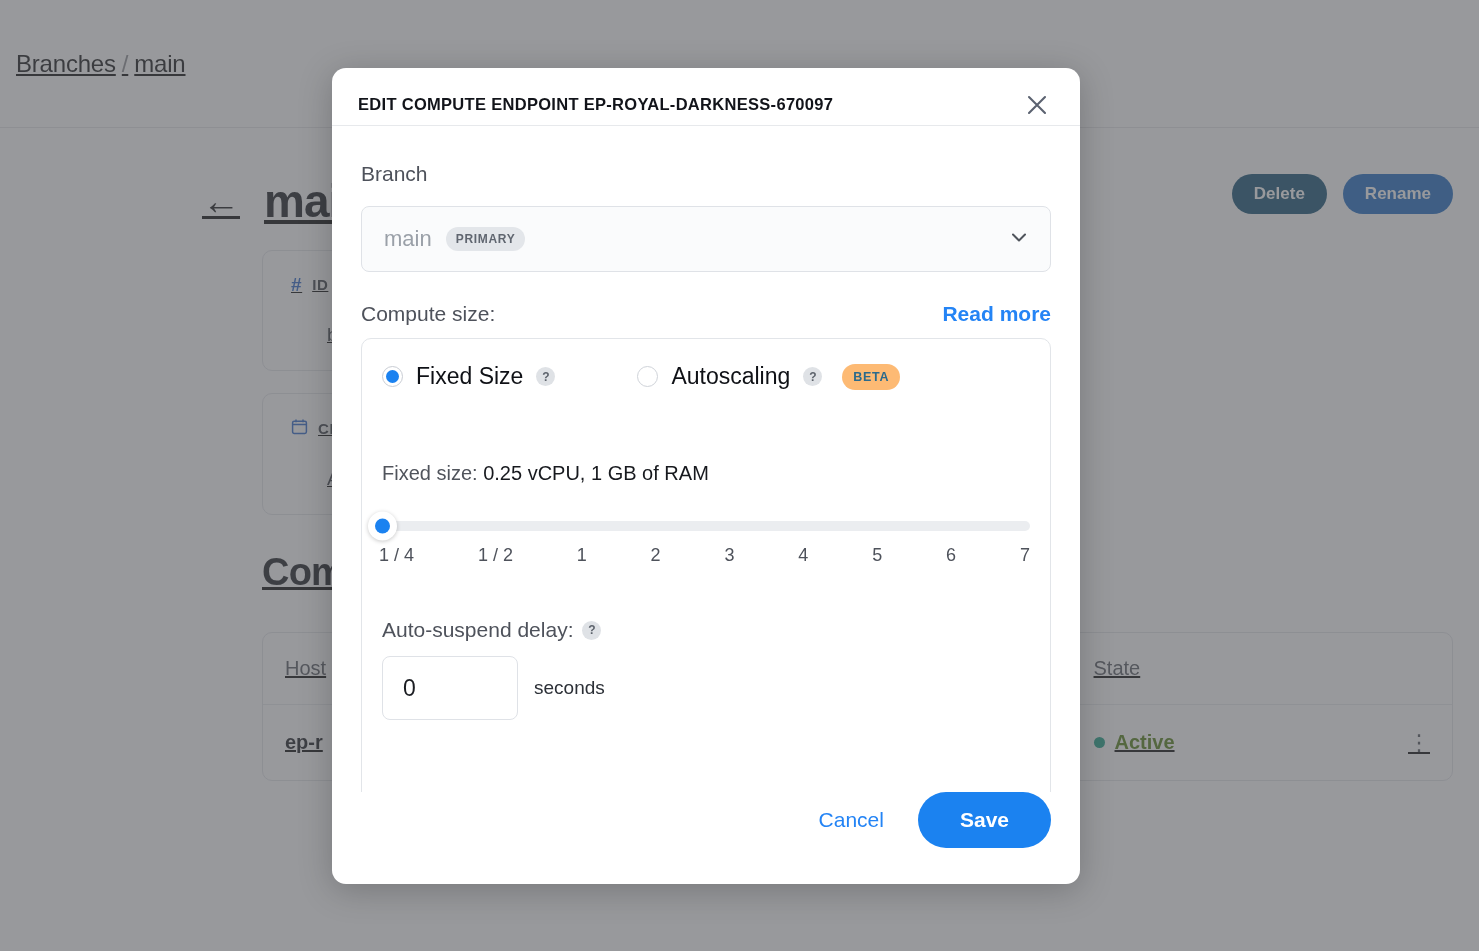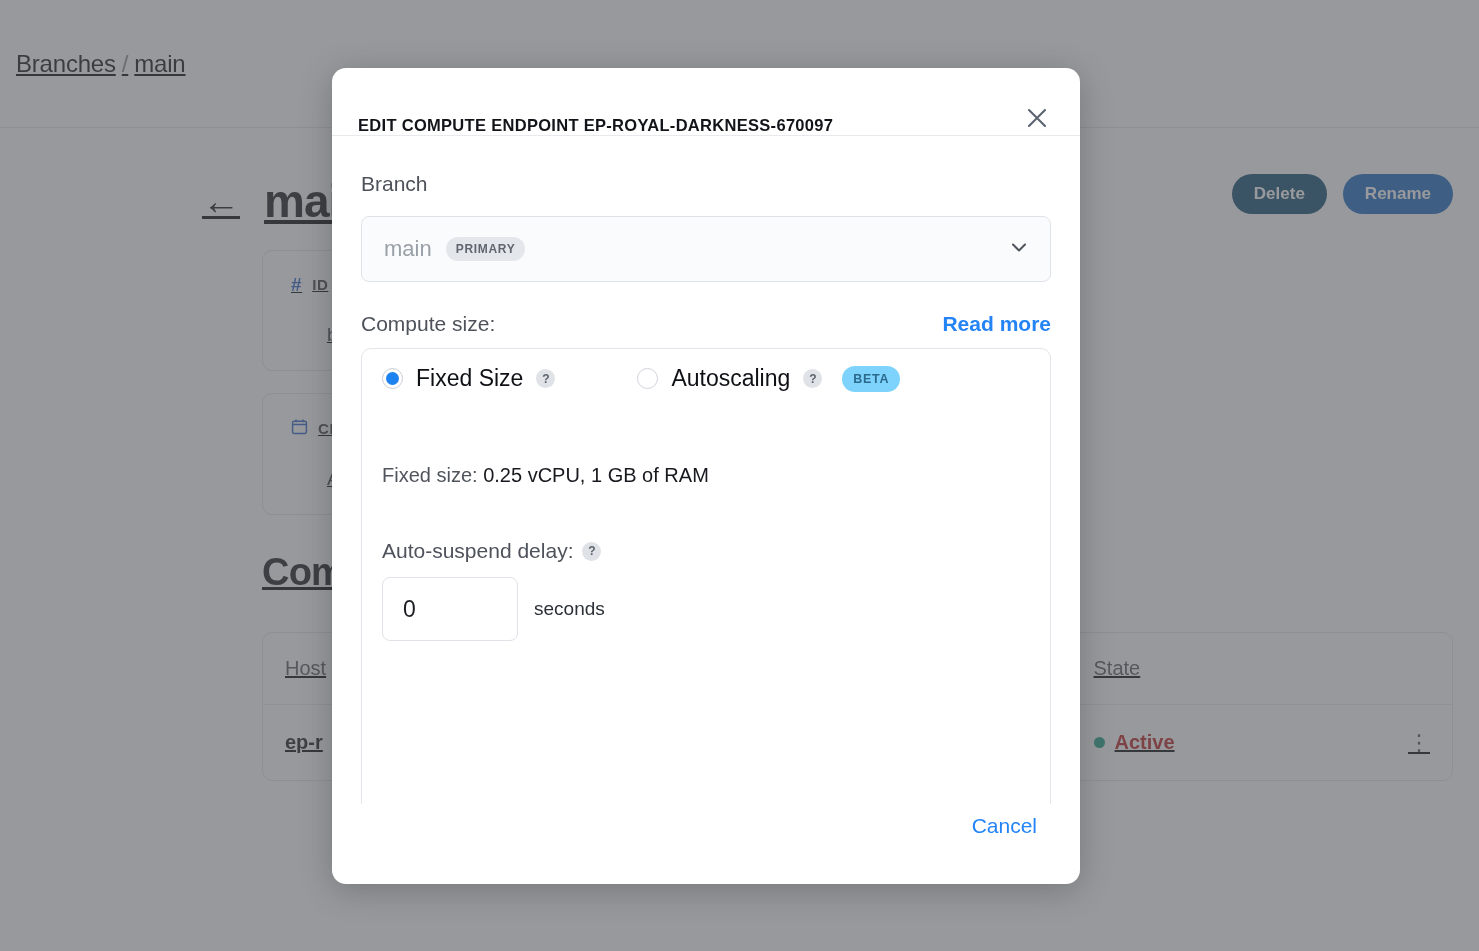--- a/index.html
+++ b/index.html
@@ -138,21 +138,21 @@
     color: #50545c;
     padding: 24px 22px;
     border-bottom: 1px solid #e7e9ec;
   }
   td {
     font-size: 20px;
     color: #3c4049;
     padding: 26px 22px;
   }
   td.host { font-weight: 700; color: #12141a; }
-  .state-cell { display: flex; align-items: center; gap: 10px; font-weight: 600; color: #b91c1c; }
+  .state-cell { display: flex; align-items: center; gap: 10px; font-weight: 600; color: #4d7c0f; }
   .dot { width: 11px; height: 11px; border-radius: 50%; background: #16a085; display: inline-block; }
   .kebab { color: #4b4f57; font-size: 22px; letter-spacing: 0; line-height: 0.5; text-align: center; cursor: pointer; }
 
   
   .overlay {
     position: absolute;
     inset: 0;
     background: rgba(88, 90, 95, 0.62);
     z-index: 50;
   }
@@ -167,23 +167,23 @@
     background: #ffffff;
     border-radius: 14px;
     box-shadow: 0 6px 34px rgba(0,0,0,0.22);
     z-index: 60;
     display: flex;
     flex-direction: column;
     overflow: hidden;
   }
 
   .modal-header {
-    height: 68px;
-    display: flex;
-    align-items: flex-end;
+    height: 58px;
+    display: flex;
+    align-items: center;
     justify-content: space-between;
     padding: 16px 26px 0 26px;
     border-bottom: 1px solid #e7e9ec;
     flex: 0 0 auto;
   }
   .modal-title {
     font-size: 16.5px;
     font-weight: 700;
     color: #12141a;
     letter-spacing: 0.3px;
@@ -245,21 +245,21 @@
     color: #2484f5;
     text-decoration: none;
     font-weight: 600;
     cursor: pointer;
   }
 
   .compute-box {
     margin-top: 12px;
     border: 1px solid #e2e5e9;
     border-radius: 10px;
-    padding: 16px 20px 30px 20px;
+    padding: 24px 20px 30px 20px;
     height: 500px;
   }
 
   .radio-row { display: flex; align-items: center; gap: 0; }
   .radio-item { display: flex; align-items: center; gap: 13px; cursor: pointer; }
   .radio {
     width: 21px; height: 21px;
     border-radius: 50%;
     border: 1px solid #cfd3d9;
     background: #fff;
@@ -282,21 +282,21 @@
     font-size: 12px;
     font-weight: 700;
     display: inline-flex;
     align-items: center;
     justify-content: center;
     cursor: pointer;
     flex: 0 0 auto;
   }
   .gap-between { width: 82px; }
   .badge-beta {
-    background: #7dd3fc;
+    background: #fdba74;
     color: #2b6a8c;
     font-size: 12.5px;
     font-weight: 700;
     letter-spacing: 0.7px;
     padding: 6px 11px;
     border-radius: 999px;
     margin-left: 20px;
   }
 
   .fixed-size-line {
@@ -522,30 +522,47 @@
           <span class="help">?</span>
         </label>
         <span class="badge-beta">BETA</span>
       </div>
 
       <div class="fixed-size-line">
         <span class="fixed-size-key">Fixed size:</span>
         <span class="fixed-size-val">0.25 vCPU, 1 GB of RAM</span>
       </div>
 
+      <div class="slider-area">
+        <div class="slider-track">
+          <div class="slider-thumb"></div>
+        </div>
+        <div class="slider-ticks">
+          <span>1 / 4</span>
+          <span>1 / 2</span>
+          <span>1</span>
+          <span>2</span>
+          <span>3</span>
+          <span>4</span>
+          <span>5</span>
+          <span>6</span>
+          <span>7</span>
+        </div>
+      </div>
 
       <div class="suspend-label">
         <span>Auto-suspend delay:</span>
         <span class="help">?</span>
       </div>
       <div class="suspend-row">
         <input class="suspend-input" type="text" value="0" style="">
         <span class="suspend-unit">seconds</span>
       </div>
 
     </div>
   </div>
 
   <div class="modal-footer">
     <button class="cancel-btn">Cancel</button>
+    <button class="save-btn">Save</button>
   </div>
 
 </div>
 
 </body></html>

